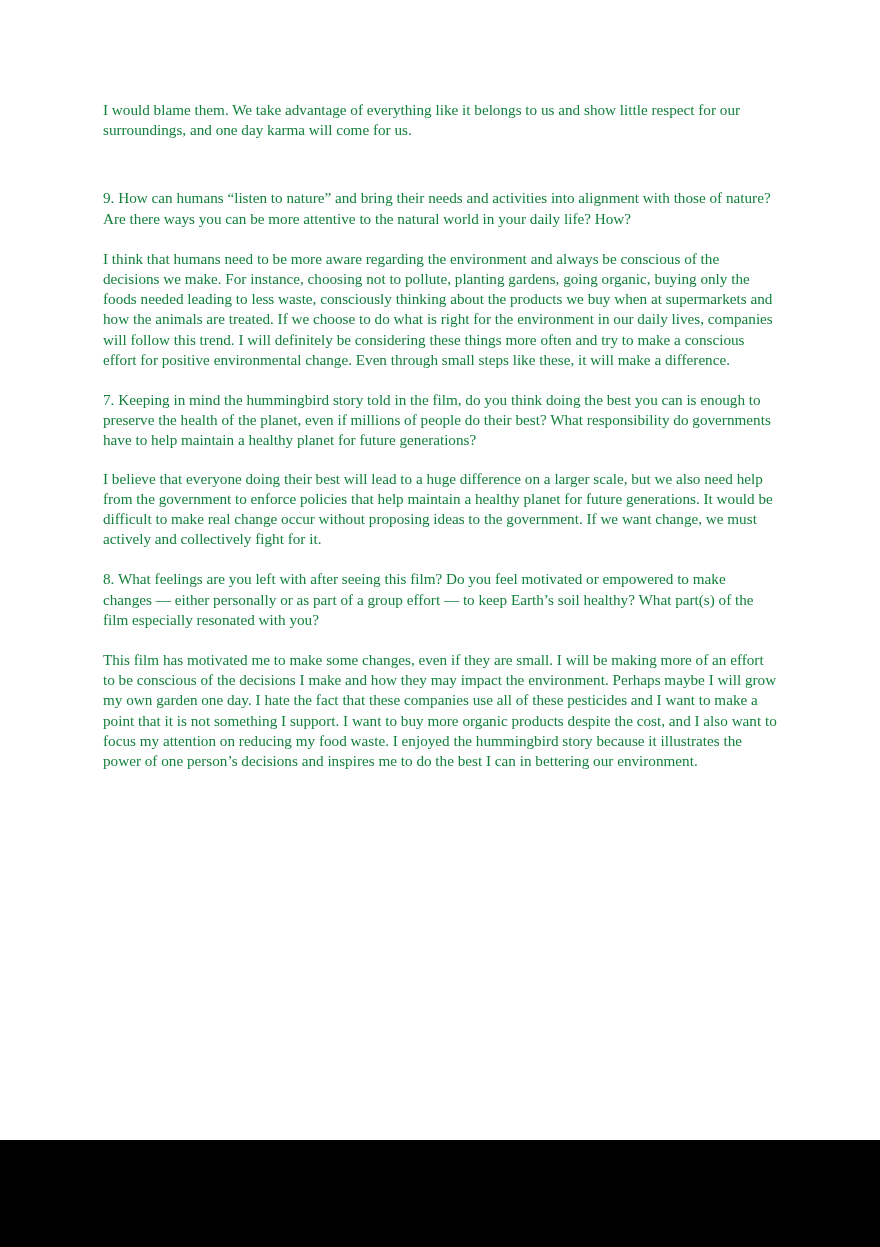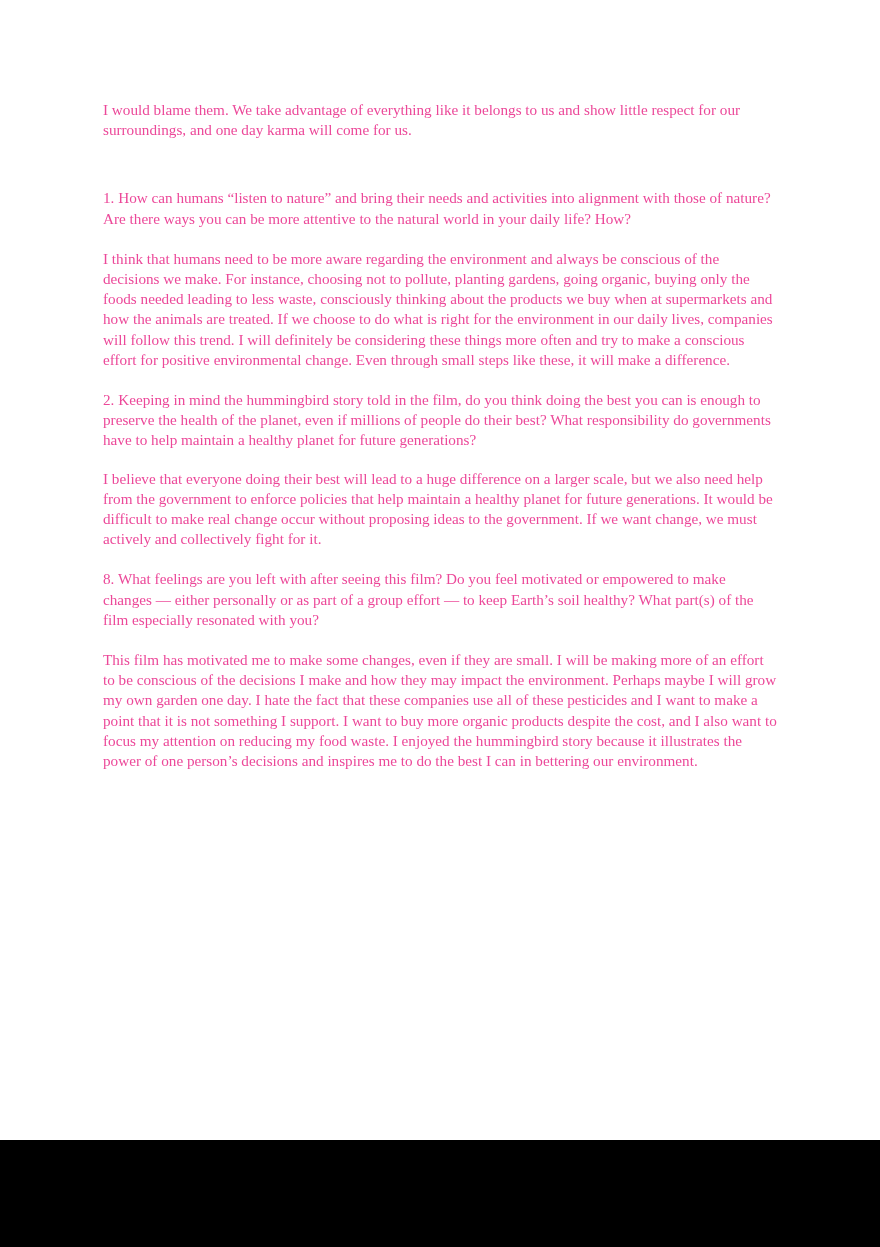--- a/index.html
+++ b/index.html
@@ -33,47 +33,47 @@
   .content {
     position: absolute;
     left: 103px;
     top: 100px;
     width: 675px;
   }
   p {
     margin: 0;
     font-size: 15.2px;
     line-height: 20.2px;
-    color: #ec4899;
+    color: #15803d;
     text-align: left;
     font-family: "Liberation Serif", serif;
   }
   .gap-large { height: 48px; }
   .gap-medium { height: 20px; }
   .gap-small { height: 18px; }
 </style>
 </head>
 <body>
 
 <div class="page">
   <div class="content">
 
     <p>I would blame them. We take advantage of everything like it belongs to us and show little respect for our surroundings, and one day karma will come for us.</p>
 
     <div class="gap-large"></div>
 
-    <p>1. How can humans “listen to nature” and bring their needs and activities into alignment with those of nature? Are there ways you can be more attentive to the natural world in your daily life? How?</p>
+    <p>9. How can humans “listen to nature” and bring their needs and activities into alignment with those of nature? Are there ways you can be more attentive to the natural world in your daily life? How?</p>
 
     <div class="gap-medium"></div>
 
     <p>I think that humans need to be more aware regarding the environment and always be conscious of the decisions we make. For instance, choosing not to pollute, planting gardens, going organic, buying only the foods needed leading to less waste, consciously thinking about the products we buy when at supermarkets and how the animals are treated. If we choose to do what is right for the environment in our daily lives, companies will follow this trend. I will definitely be considering these things more often and try to make a conscious effort for positive environmental change. Even through small steps like these, it will make a difference.</p>
 
     <div class="gap-medium"></div>
 
-    <p>2. Keeping in mind the hummingbird story told in the film, do you think doing the best you can is enough to preserve the health of the planet, even if millions of people do their best? What responsibility do governments have to help maintain a healthy planet for future generations?</p>
+    <p>7. Keeping in mind the hummingbird story told in the film, do you think doing the best you can is enough to preserve the health of the planet, even if millions of people do their best? What responsibility do governments have to help maintain a healthy planet for future generations?</p>
 
     <div class="gap-small"></div>
 
     <p>I believe that everyone doing their best will lead to a huge difference on a larger scale, but we also need help from the government to enforce policies that help maintain a healthy planet for future generations. It would be difficult to make real change occur without proposing ideas to the government. If we want change, we must actively and collectively fight for it.</p>
 
     <div class="gap-medium"></div>
 
     <p>8. What feelings are you left with after seeing this film? Do you feel motivated or empowered to make changes — either personally or as part of a group effort — to keep Earth’s soil healthy? What part(s) of the film especially resonated with you?</p>
 
     <div class="gap-medium"></div>

